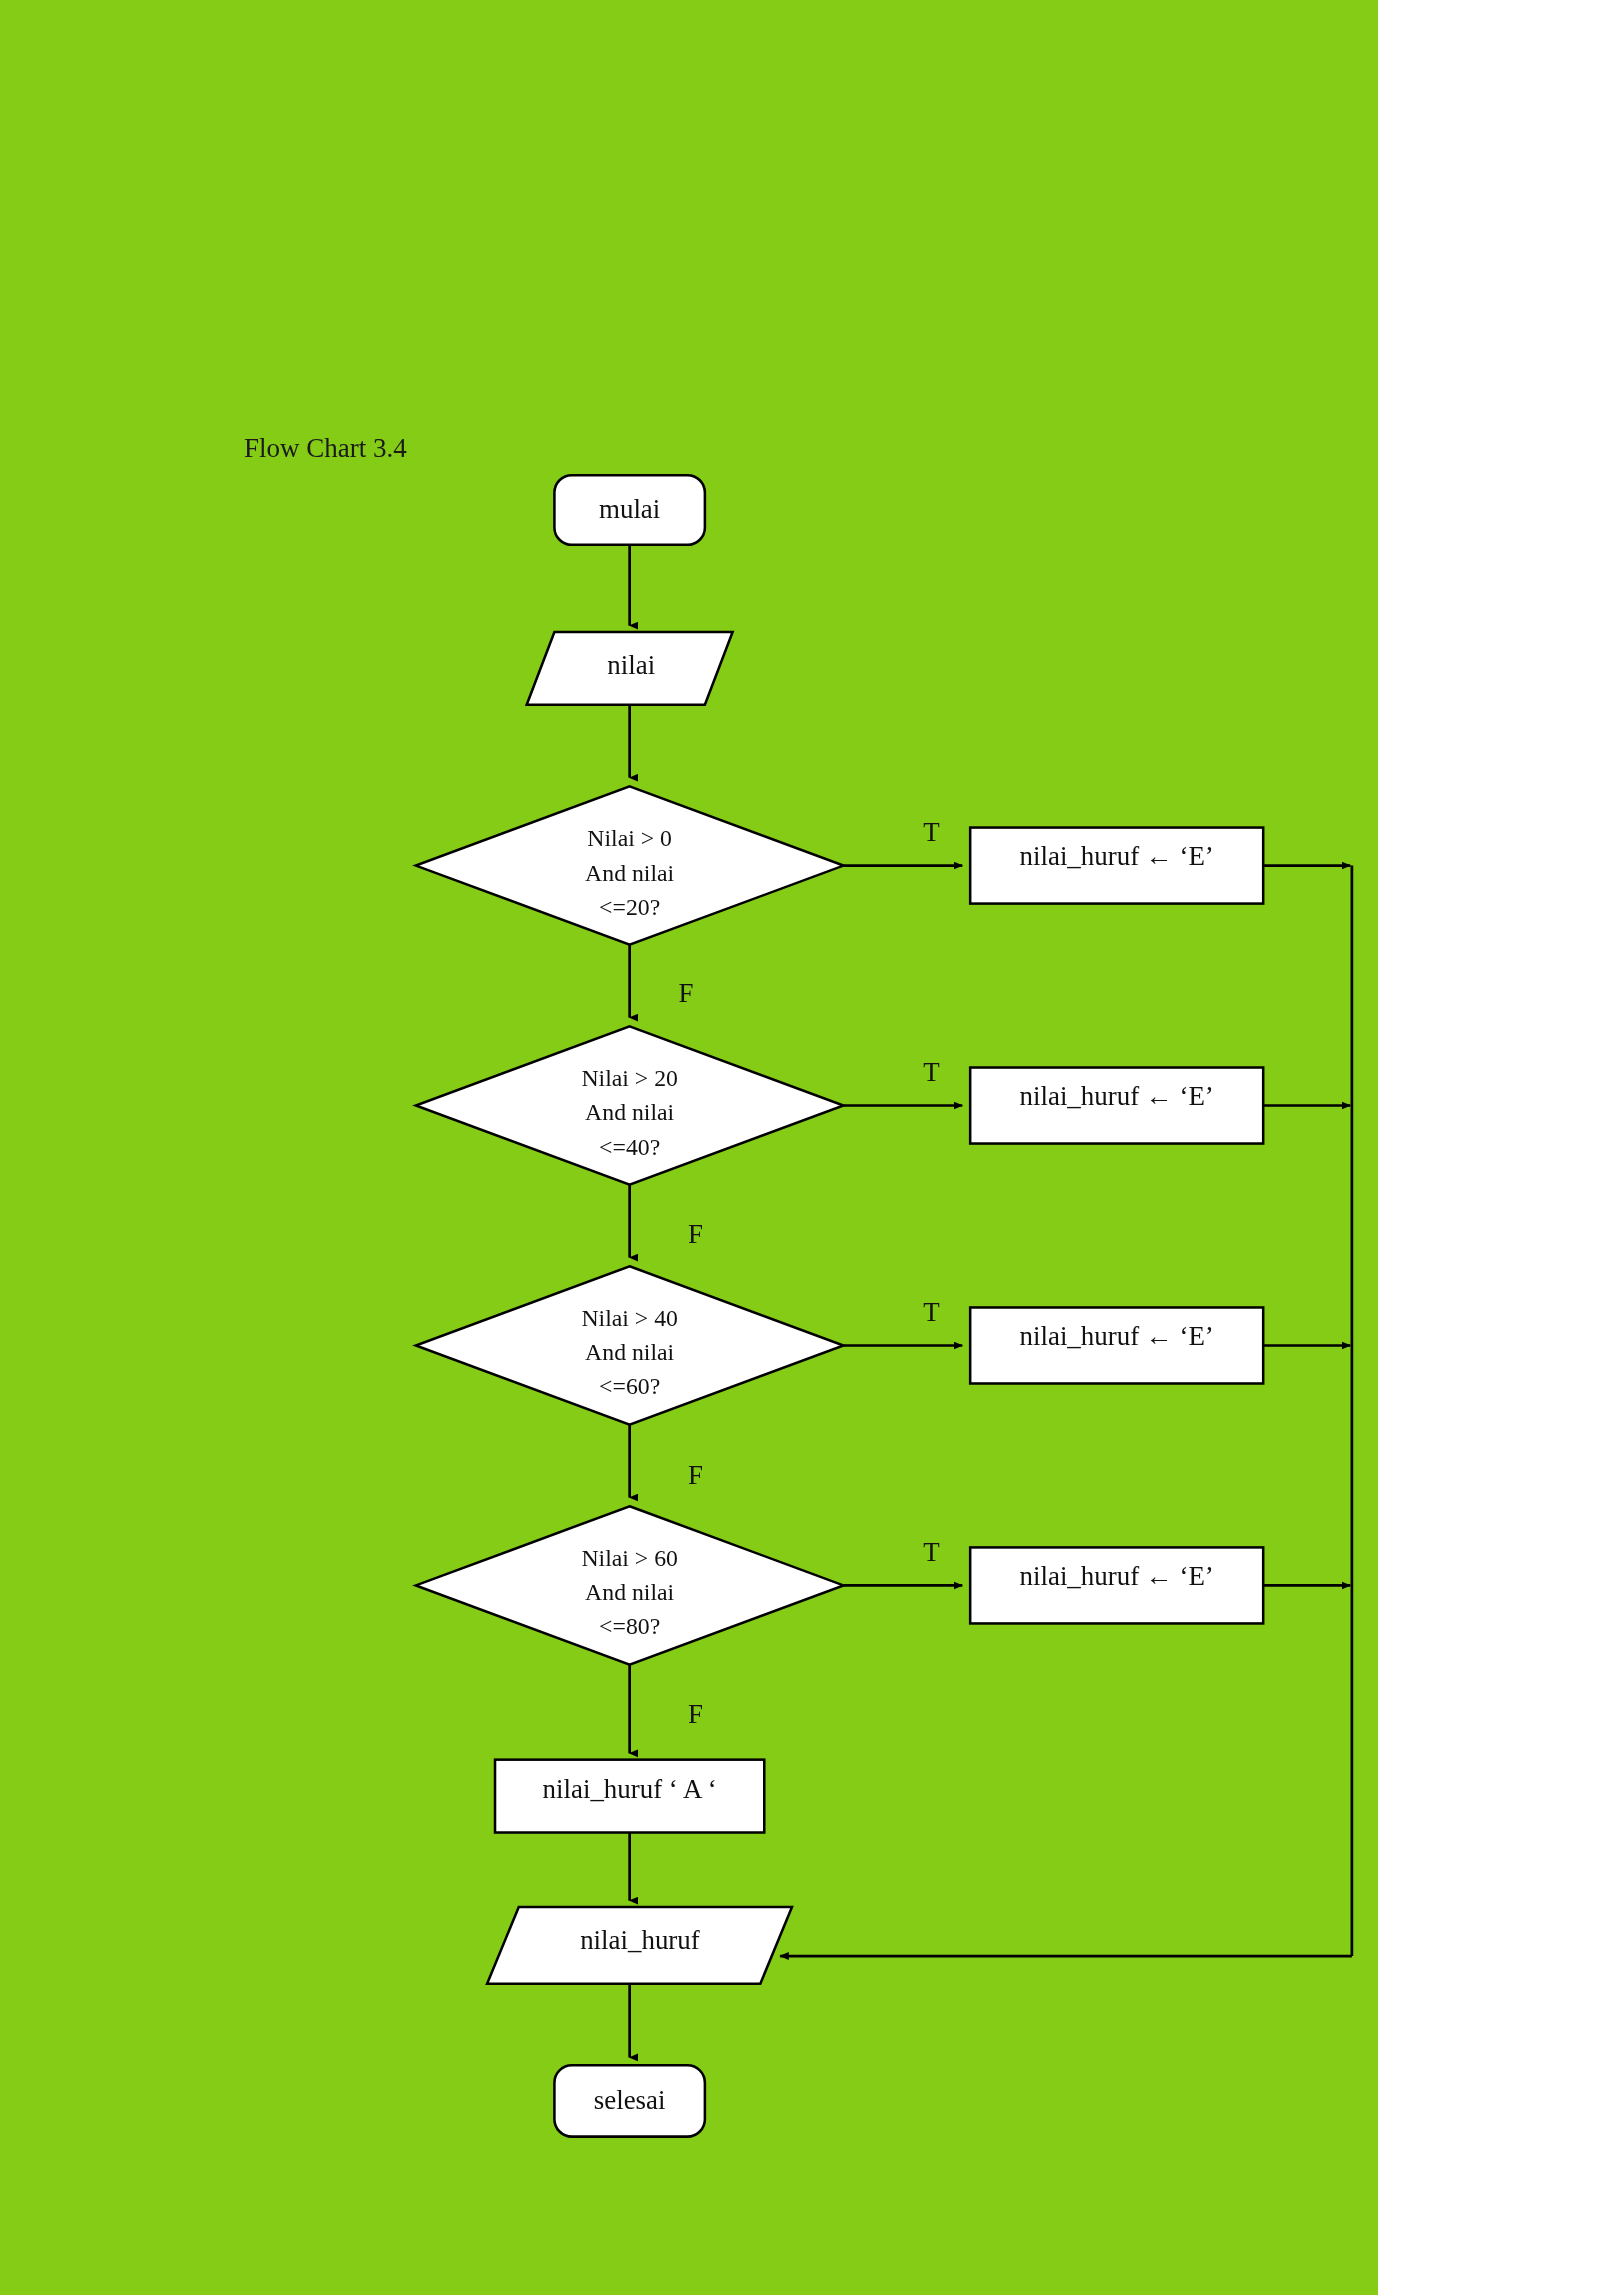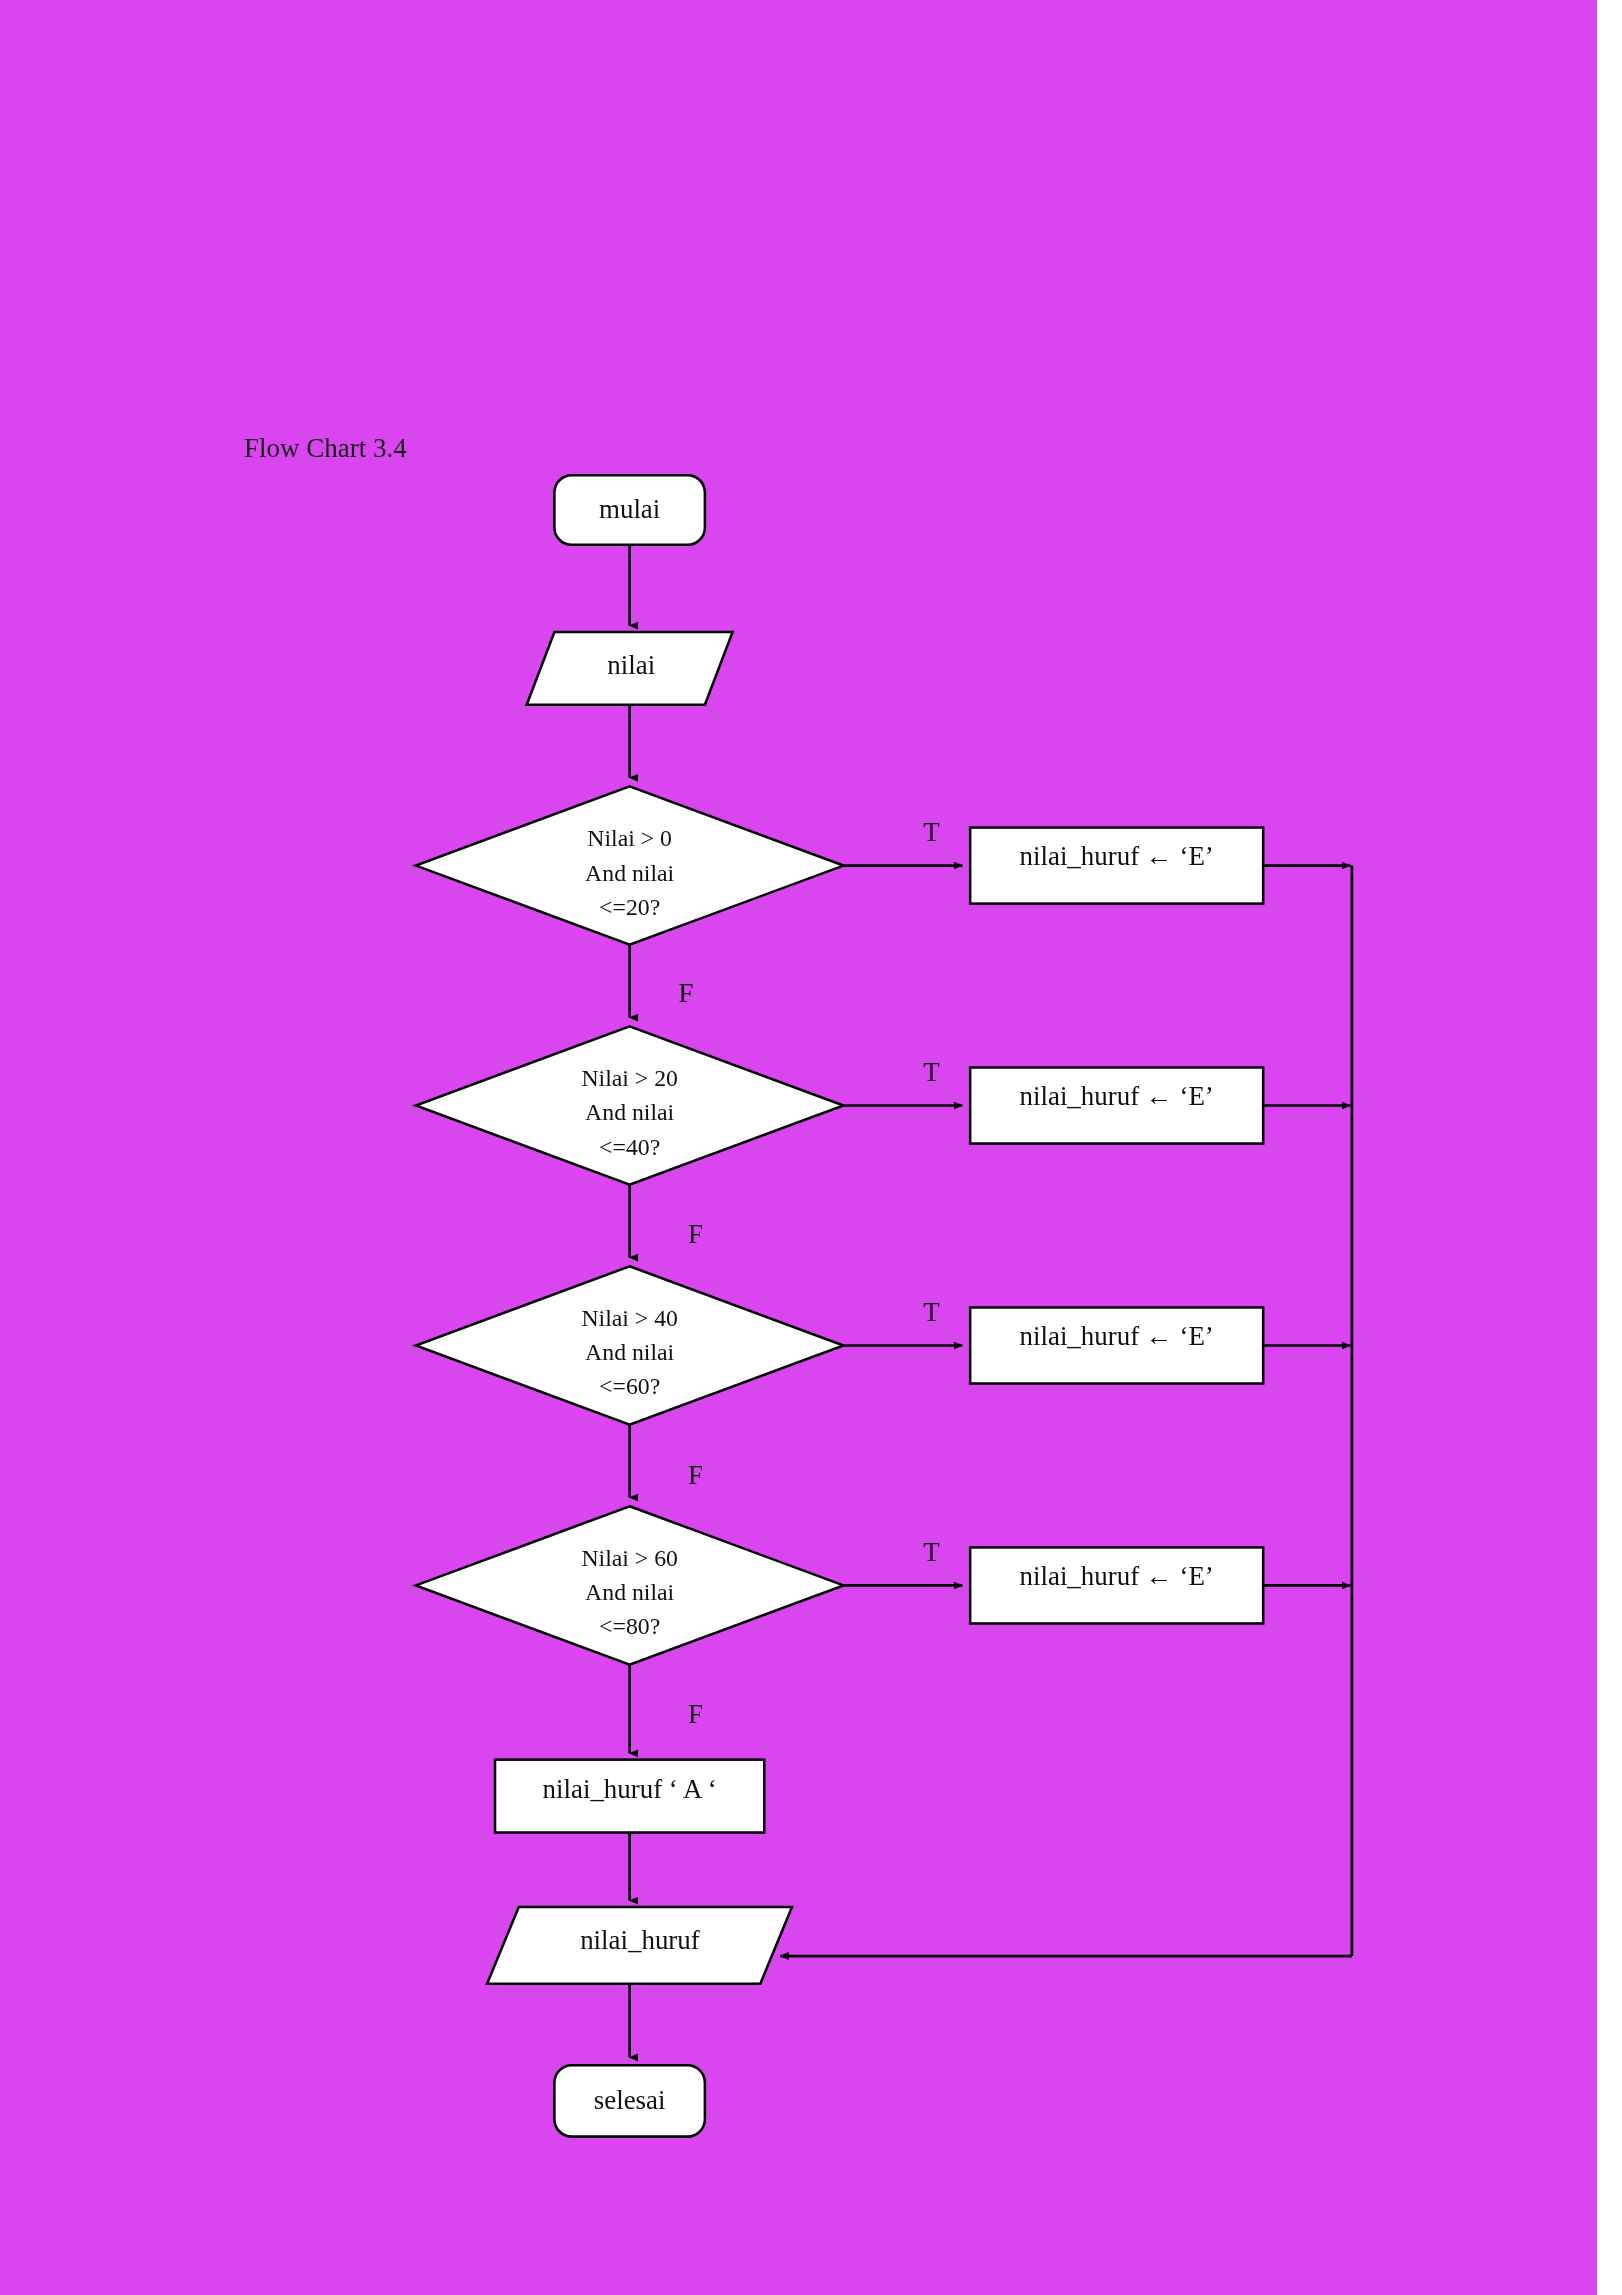--- a/index.html
+++ b/index.html
@@ -7,23 +7,23 @@
     margin: 0;
     padding: 0;
     background: #ffffff;
   }
   body {
     font-family: "Liberation Serif", "DejaVu Serif", serif;
     color: #000000;
   }
   #page {
     position: relative;
-    width: 1597px;
+    width: 1378px;
     height: 2295px;
-    background: #d946ef;
+    background: #84cc16;
     overflow: hidden;
   }
   #chart-title {
     position: absolute;
     left: 244px;
     top: 434px;
     font-size: 27px;
     line-height: 1.1;
     color: #1a1a1a;
     white-space: nowrap;

